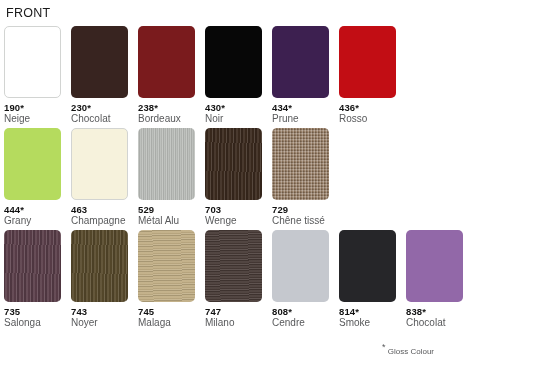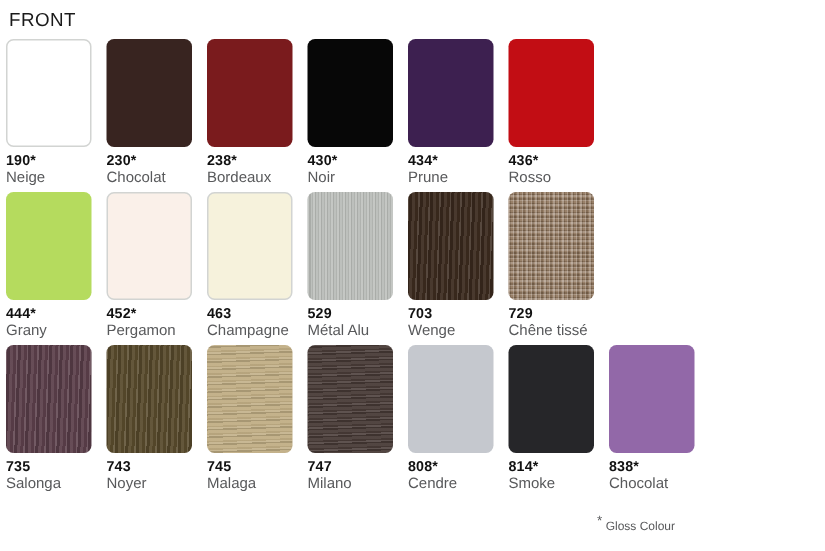--- a/index.html
+++ b/index.html
@@ -103,21 +103,21 @@
   .swatch-name{
     font-size:10px;
     font-weight:400;
     color:#58595b;
     line-height:10px;
     margin-top:1px;
     white-space:nowrap;
   }
   .footnote{
     position:absolute;
-    right:10px;
+    right:26px;
     bottom:10px;
     font-size:8px;
     color:#58595b;
     line-height:10px;
     white-space:nowrap;
   }
   .footnote .star{
     font-size:9px;
     vertical-align:super;
   }
@@ -162,25 +162,20 @@
           <div class="swatch-name">Rosso</div>
         </div>
       </div>
       <div class="swatch-row">
         <div class="swatch-cell">
           <div class="swatch-chip" style="background: rgb(181, 219, 94);"></div>
           <div class="swatch-code">444*</div>
           <div class="swatch-name">Grany</div>
         </div>
         <div class="swatch-cell">
-          <div class="swatch-chip outlined" style="background: rgb(250, 240, 233);"></div>
-          <div class="swatch-code">452*</div>
-          <div class="swatch-name">Pergamon</div>
-        </div>
-        <div class="swatch-cell">
           <div class="swatch-chip outlined" style="background: rgb(246, 242, 220);"></div>
           <div class="swatch-code">463</div>
           <div class="swatch-name">Champagne</div>
         </div>
         <div class="swatch-cell">
           <div class="swatch-chip" style="background: rgb(182, 185, 181);">
             <span class="tex tex-vertical"></span>
           </div>
           <div class="swatch-code">529</div>
           <div class="swatch-name">Métal Alu</div>

